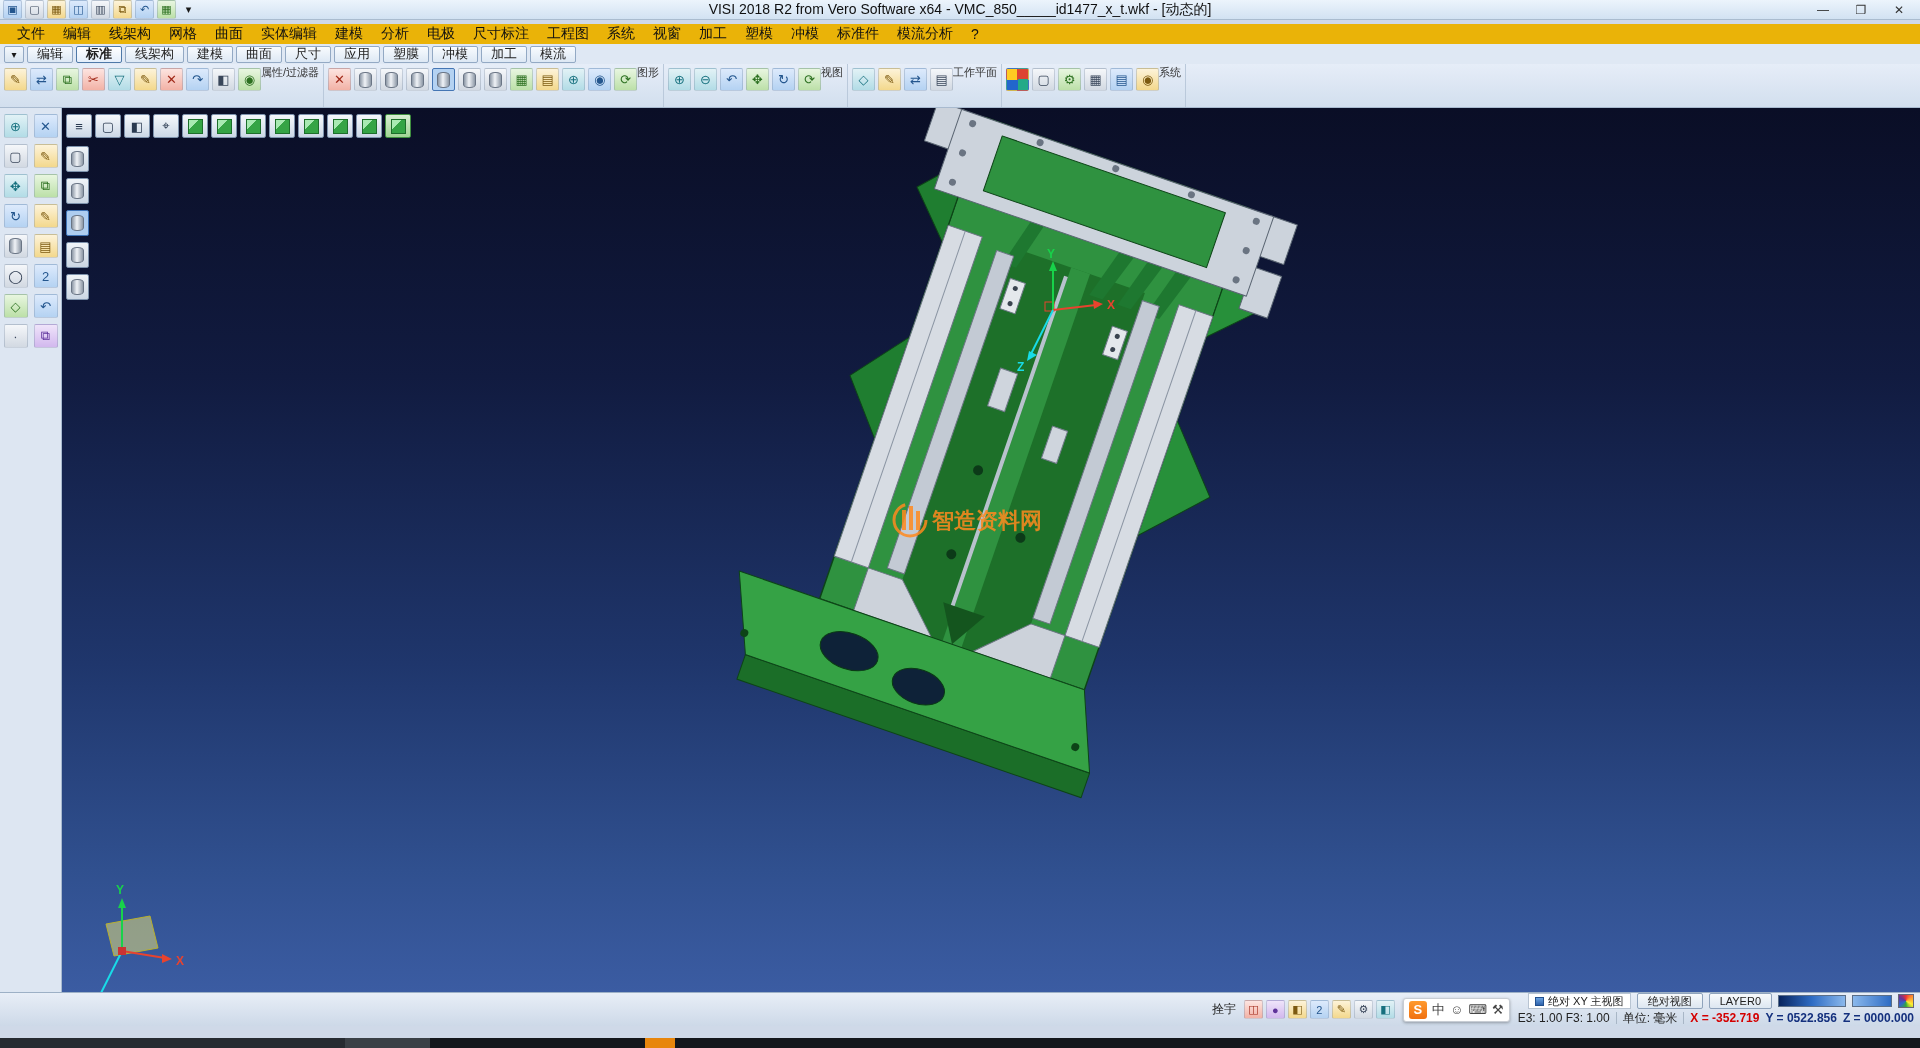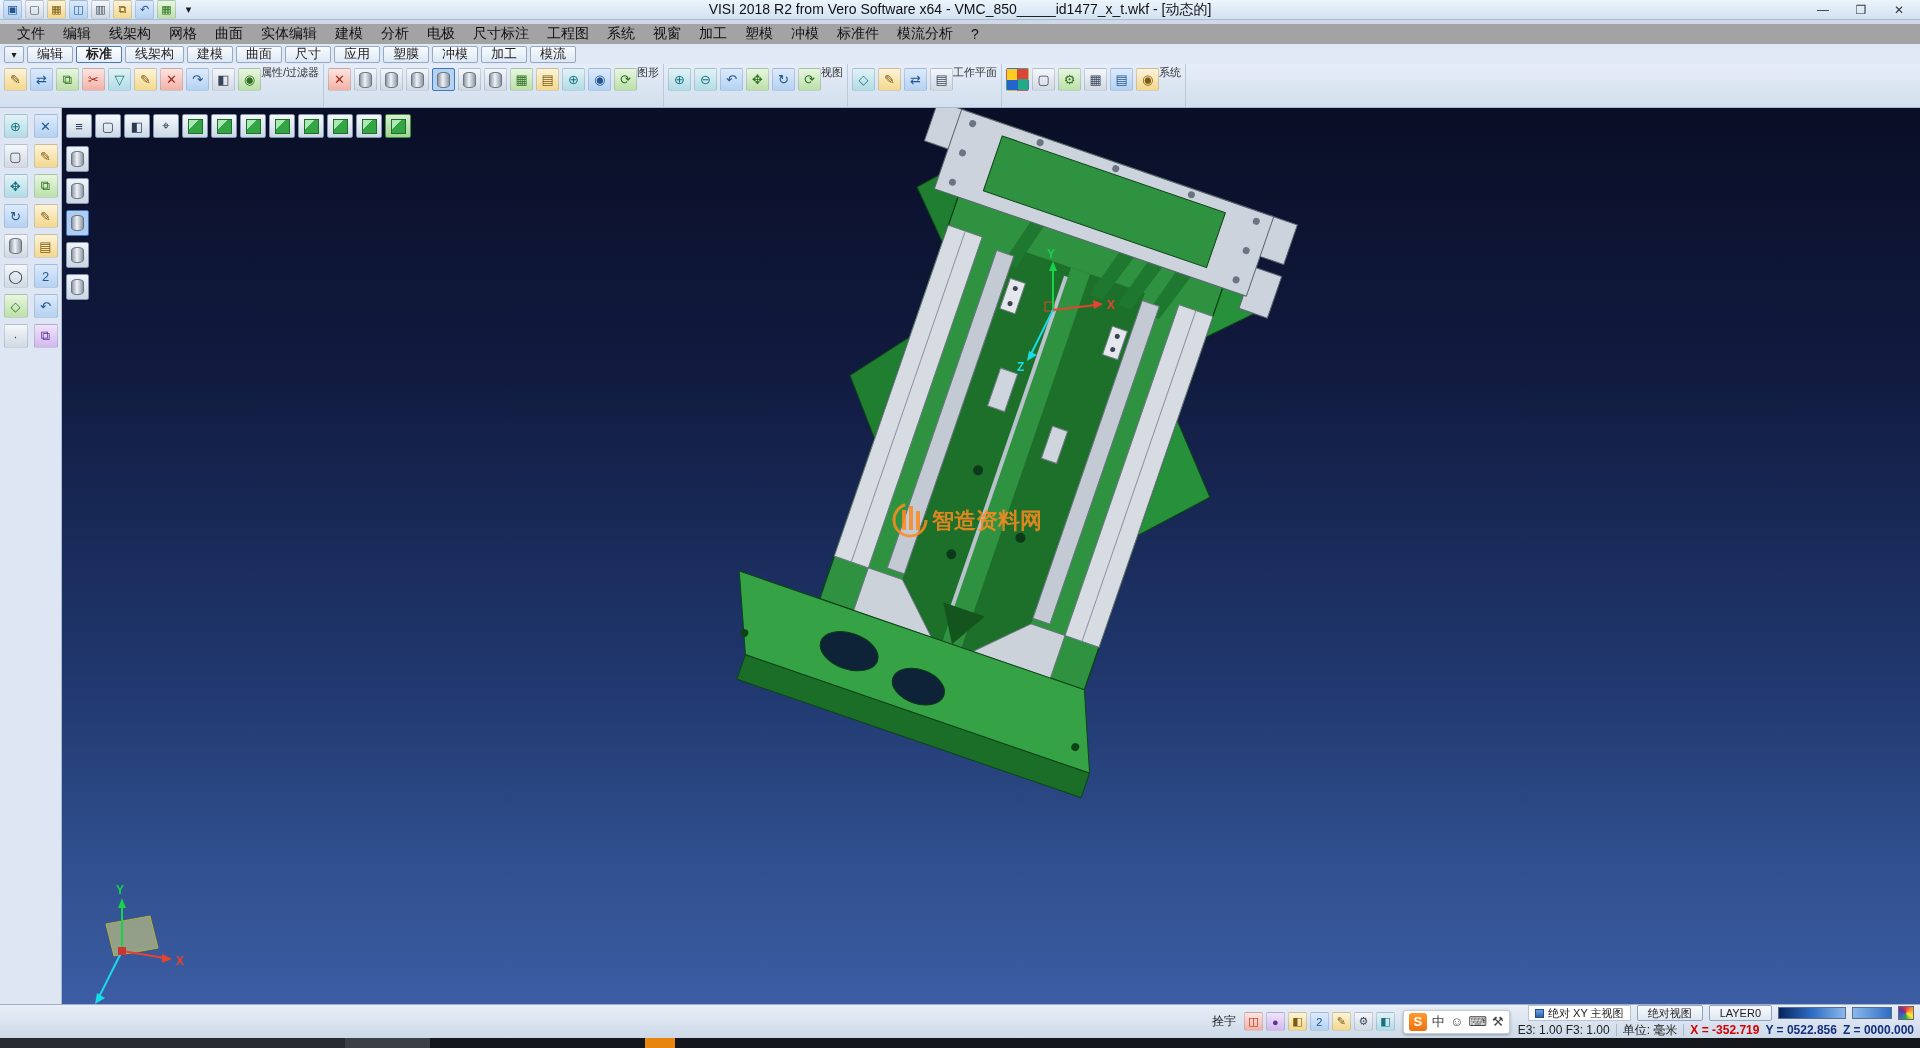--- a/index.html
+++ b/index.html
@@ -12,21 +12,21 @@
     background:linear-gradient(#ecf4fc,#d2e2f2);border-bottom:1px solid #aabccf;
     display:flex;align-items:center;padding:0 3px}
   .qat{display:flex;align-items:center;gap:3px;z-index:2}
   .qat .ic{width:19px;height:19px;font-size:11px}
   .title-text{position:absolute;left:0;right:0;text-align:center;font-size:14px;color:#101010}
   .win-controls{margin-left:auto;display:flex;gap:2px;z-index:2}
   .win-btn{width:36px;height:20px;display:flex;align-items:center;justify-content:center;
     font-size:12px;color:#333;border-radius:2px}
 
   
-  .menubar{position:absolute;top:24px;left:0;right:0;height:20px;background:#a3a3a3;
+  .menubar{position:absolute;top:24px;left:0;right:0;height:20px;background:#eab308;
     display:flex;align-items:center;padding-left:8px}
   .menu-item{padding:0 9px;font-size:14px;height:100%;display:flex;align-items:center;color:#111}
 
   
   .tabbar{position:absolute;top:44px;left:0;right:0;height:20px;background:#dfe8f4;
     display:flex;align-items:center;gap:3px;padding-left:4px}
   .tab-arrow{width:20px;height:17px;border:1px solid #93a9c4;background:linear-gradient(#f4f8fc,#d8e4f0);
     display:flex;align-items:center;justify-content:center;font-size:10px;border-radius:2px}
   .tab{height:17px;padding:0 9px;font-size:13px;display:flex;align-items:center;
     border:1px solid #93a9c4;background:linear-gradient(#f8fbfe,#dde8f4);border-radius:2px;color:#222}
@@ -71,21 +71,21 @@
   .vpi{width:26px;height:24px;background:linear-gradient(#f5f8fb,#ccd8e6);border:1px solid #7e93ad;
     display:flex;align-items:center;justify-content:center;font-size:13px;color:#2a3a50;border-radius:2px}
   .vpi.active{background:linear-gradient(#d8eed2,#a0d494);border-color:#3f8f3f}
   .mini-col{position:absolute;top:38px;left:4px;display:flex;flex-direction:column;gap:6px;z-index:3}
   .mini{width:23px;height:26px;background:linear-gradient(#f0f4f8,#ccd7e4);border:1px solid #7e93ad;
     display:flex;align-items:center;justify-content:center;border-radius:2px}
   .mini.active{background:#aecdf0;border-color:#3f74b8}
   .model-svg{position:absolute;inset:0;width:100%;height:100%}
 
   
-  .statusbar{position:absolute;left:0;right:0;bottom:10px;height:34px;
+  .statusbar{position:absolute;left:0;right:0;bottom:22px;height:34px;
     background:linear-gradient(#e8eef7,#cdd9e8);border-top:1px solid #9db0c6;
     display:flex;align-items:center;padding:0 6px;gap:8px}
   .sb-spacer{flex:1}
   .sb-snap{font-size:12px;color:#222}
   .sb-icons{display:flex;gap:3px;align-items:center}
   .sb-icons .ic{width:19px;height:19px;font-size:11px}
   .sogou{display:flex;align-items:center;background:#fff;border:1px solid #c8cdd4;border-radius:3px;
     padding:1px 5px;gap:5px;height:24px;box-shadow:0 1px 3px rgba(0,0,0,.3)}
   .sogou-logo{width:18px;height:18px;background:linear-gradient(#ff9a2e,#f07010);color:#fff;font-weight:bold;
     display:flex;align-items:center;justify-content:center;border-radius:3px;font-size:13px}

